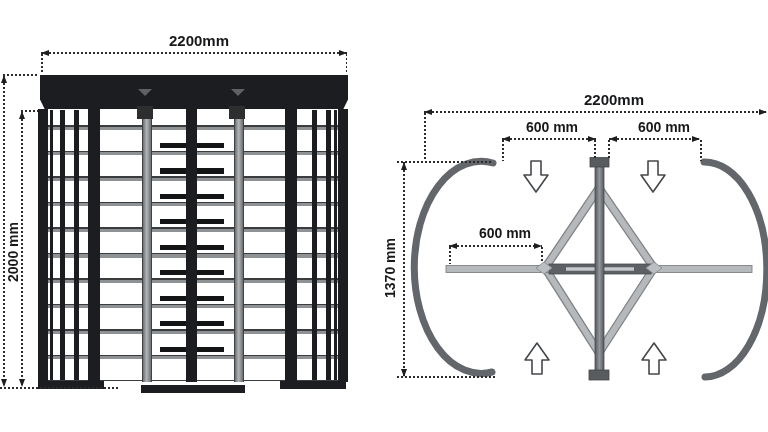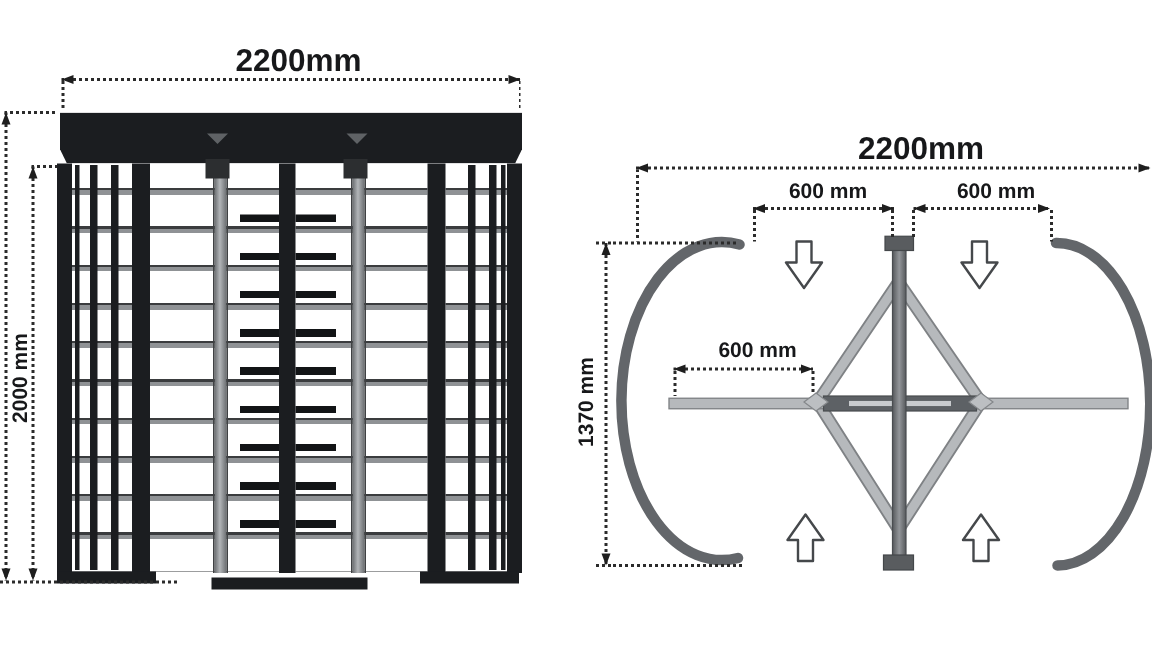--- a/index.html
+++ b/index.html
@@ -11,21 +11,21 @@
   .dimv{position:absolute;width:1.6px;background:repeating-linear-gradient(180deg,#2b2b2b 0 2px,transparent 2px 4px);}
   
   .ar{position:absolute;width:0;height:0;}
   .ar-l{border-top:3px solid transparent;border-bottom:3px solid transparent;border-right:8px solid #1e1e1e;}
   .ar-r{border-top:3px solid transparent;border-bottom:3px solid transparent;border-left:8px solid #1e1e1e;}
   .ar-u{border-left:3px solid transparent;border-right:3px solid transparent;border-bottom:8px solid #1e1e1e;}
   .ar-d{border-left:3px solid transparent;border-right:3px solid transparent;border-top:8px solid #1e1e1e;}
   
   .lbl{position:absolute;font-weight:700;font-size:14px;line-height:16px;color:#17181a;
        text-align:center;white-space:nowrap;}
-  .big{font-size:21px;}
+  .big{font-size:15px;}
   .rot{transform:rotate(-90deg);}
   
   .blk{position:absolute;background:#1b1d20;}
   .rails{position:absolute;background:repeating-linear-gradient(180deg,
           transparent 0 15.5px,#3a3c3e 15.5px 17px,#8f9295 17px 20px,transparent 20px 25.5px);}
   .arms{position:absolute;background:repeating-linear-gradient(180deg,#121416 0 5px,transparent 5px 25.5px);}
   .rpost{position:absolute;width:8px;background:linear-gradient(90deg,#6b6e71,#b2b5b8 45%,#6b6e71);
          border-left:1px solid #3f4143;border-right:1px solid #3f4143;}
   .rcap{position:absolute;background:#2c2e30;}
   .chev{position:absolute;width:0;height:0;border-left:7px solid transparent;

